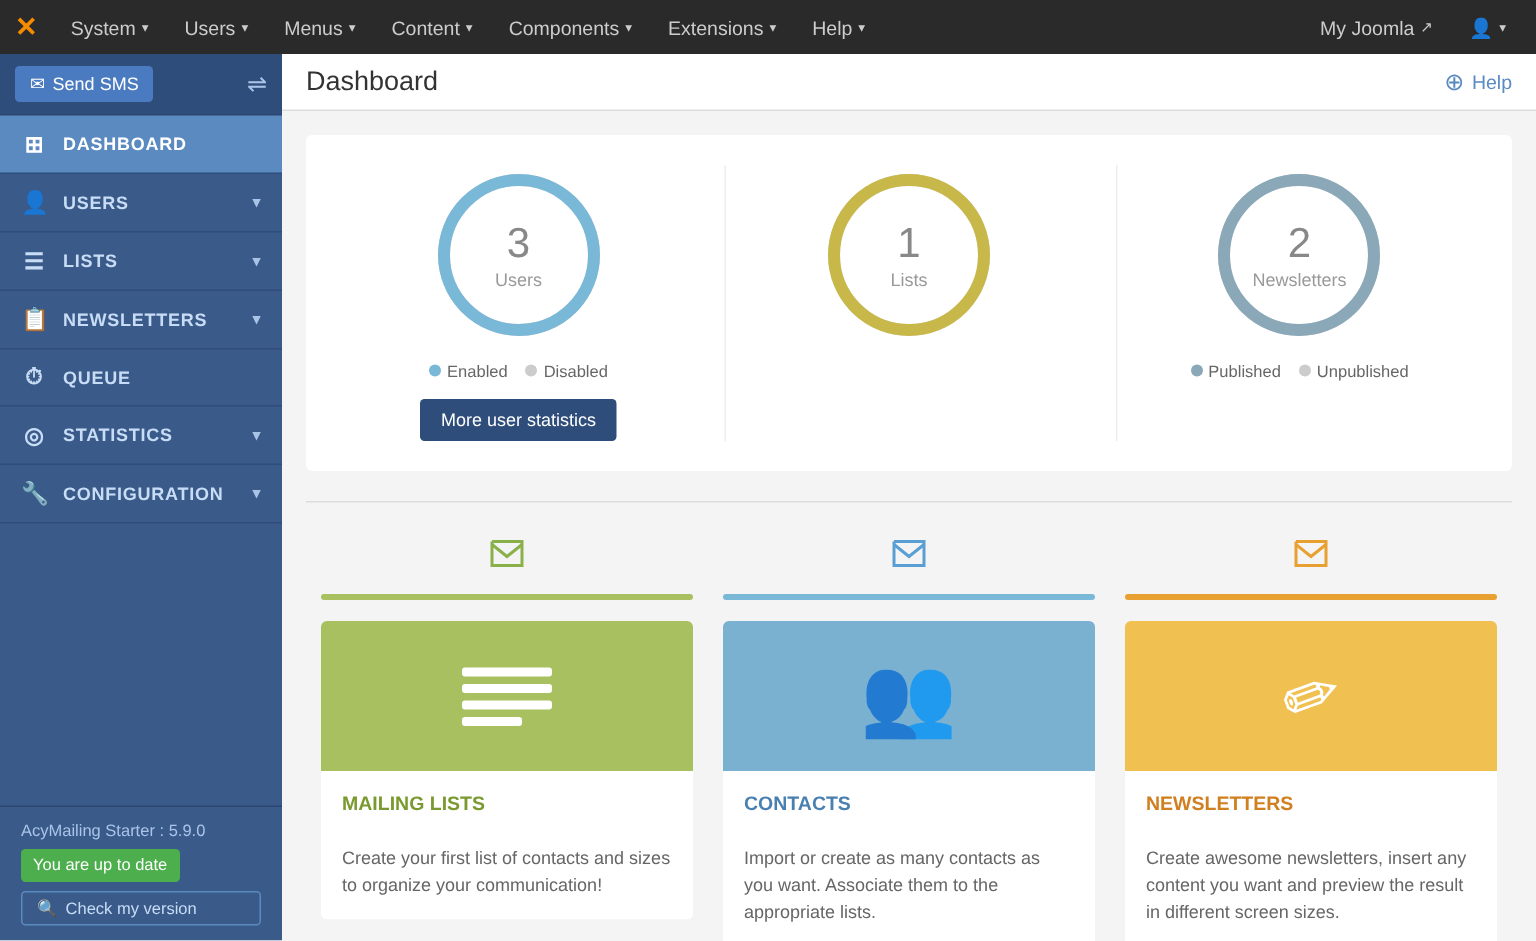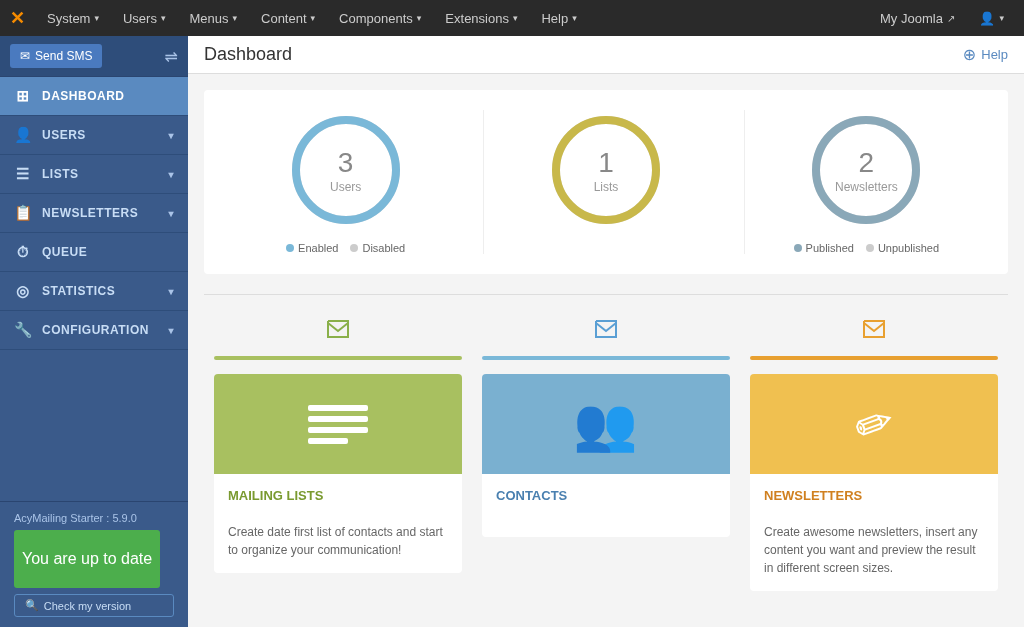--- a/index.html
+++ b/index.html
@@ -77,22 +77,22 @@
     .sidebar-arrow { font-size: 10px; color: #aac4e8; }
 
     .sidebar-footer {
       padding: 10px 14px;
       border-top: 1px solid #2a4570;
     }
     .version-text { font-size: 11px; color: #aac4e8; margin-bottom: 6px; }
     .up-to-date-badge {
       background: #4cae4c;
       color: white;
-      font-size: 16px;
-      padding: 20px 8px;
+      font-size: 11px;
+      padding: 5px 8px;
       border-radius: 3px;
       display: inline-block;
       margin-bottom: 6px;
     }
     .check-version-btn {
       background: #3a5a8a;
       border: 1px solid #5a8ac0;
       color: #c8ddf5;
       font-size: 11px;
       padding: 4px 10px;
@@ -368,20 +368,21 @@
             </svg>
             <div class="circle-number">
               <span class="circle-num">3</span>
               <span class="circle-label">Users</span>
             </div>
           </div>
           <div class="stat-legend">
             <span><span class="legend-dot" style="background:#7ab8d8;"></span><span>Enabled</span></span>
             <span><span class="legend-dot" style="background:#ccc;"></span><span>Disabled</span></span>
           </div>
+          <button class="stat-btn">More user statistics</button>
         </div>
 
         <div class="stat-card">
           <div class="circle-container">
             <svg class="circle-svg" viewBox="0 0 120 120">
               <circle cx="60" cy="60" r="50" fill="none" stroke="#ddd" stroke-width="8"></circle>
               <circle cx="60" cy="60" r="50" fill="none" stroke="#c8b84a" stroke-width="8" stroke-dasharray="314" stroke-dashoffset="0" stroke-linecap="round" transform="rotate(-90 60 60)"></circle>
             </svg>
             <div class="circle-number">
               <span class="circle-num">1</span>
@@ -425,39 +426,40 @@
             <div class="feature-card-image green-bg">
               <div class="list-icon">
                 <div class="list-icon-line"></div>
                 <div class="list-icon-line"></div>
                 <div class="list-icon-line"></div>
                 <div class="list-icon-line" style="width:40px;"></div>
               </div>
             </div>
             <div class="feature-card-body">
               <div class="feature-card-title green">MAILING LISTS</div>
-              <div class="feature-card-text">Create date first list of contacts and start to organize your communication!</div>
+              <div class="feature-card-text">Create your first list of contacts and sizes to organize your communication!</div>
             </div>
           </div>
         </div>
 
         <div class="feature-tab-wrapper">
           <div style="font-size:26px; color:#5a9fd4; margin-bottom:6px;">
             <svg width="28" height="28" viewBox="0 0 28 28" fill="none">
               <polyline points="4,8 14,16 24,8" stroke="#5a9fd4" stroke-width="2" fill="none"></polyline>
               <polyline points="4,6 24,6 24,22 4,22 4,6" stroke="#5a9fd4" stroke-width="2" fill="none"></polyline>
             </svg>
           </div>
           <div style="width:100%; height:4px; background:#7ab8d8; border-radius:2px; margin-bottom:14px;"></div>
           <div class="feature-card">
             <div class="feature-card-image blue-bg">
               <span class="people-icon">👥</span>
             </div>
             <div class="feature-card-body">
               <div class="feature-card-title blue">CONTACTS</div>
+              <div class="feature-card-text">Import or create as many contacts as you want. Associate them to the appropriate lists.</div>
             </div>
           </div>
         </div>
 
         <div class="feature-tab-wrapper">
           <div style="font-size:26px; color:#e8a030; margin-bottom:6px;">
             <svg width="28" height="28" viewBox="0 0 28 28" fill="none">
               <polyline points="4,8 14,16 24,8" stroke="#e8a030" stroke-width="2" fill="none"></polyline>
               <polyline points="4,6 24,6 24,22 4,22 4,6" stroke="#e8a030" stroke-width="2" fill="none"></polyline>
             </svg>

